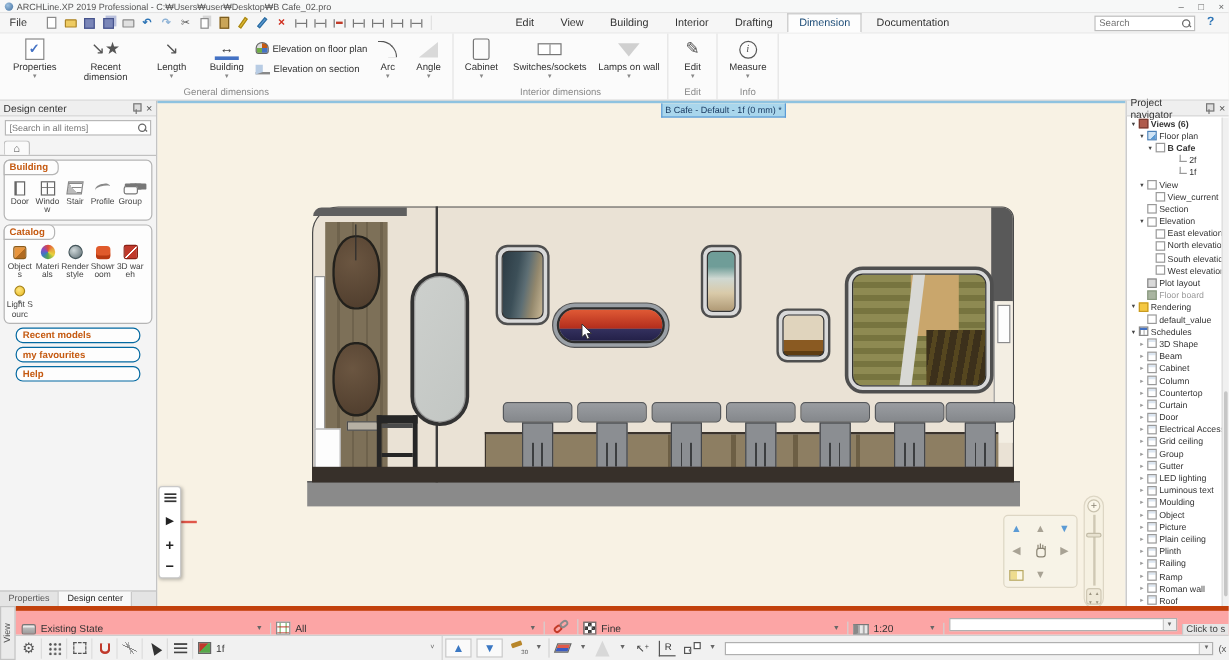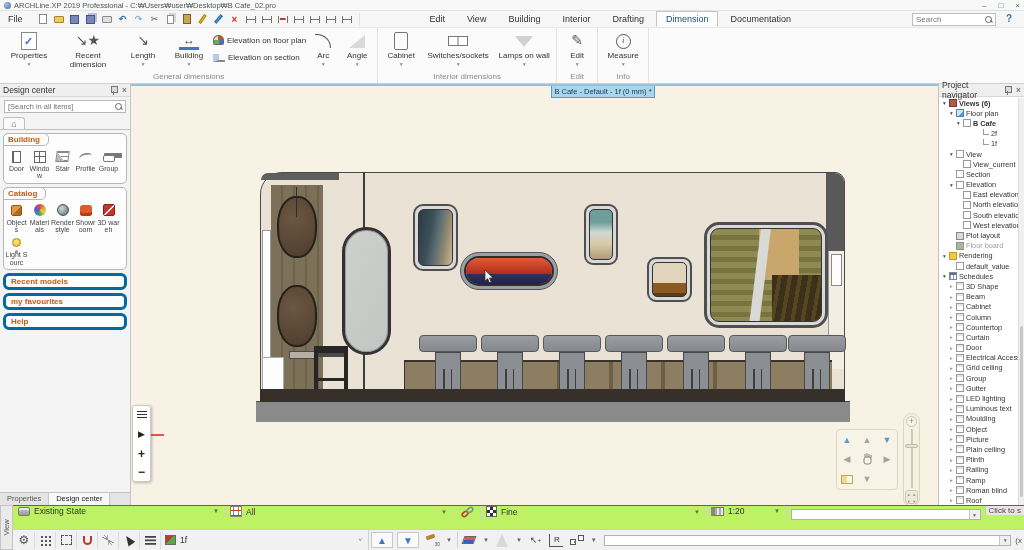--- a/index.html
+++ b/index.html
@@ -157,21 +157,21 @@
   .dc-window i{display:block;width:12px;height:12px;border:1px solid #666;background:linear-gradient(#666 1px,transparent 1px) 0 50%/100% 1px no-repeat,linear-gradient(90deg,#666 1px,transparent 1px) 50% 0/1px 100% no-repeat}
   .dc-stair i{display:block;width:13px;height:11px;background:linear-gradient(45deg,#bbb 40%,transparent 40%),repeating-linear-gradient(#888 0 1px,transparent 1px 4px);border:1px solid #888;transform:skewX(-8deg)}
   .dc-profile i{display:block;width:13px;height:8px;border-top:2px solid #888;border-radius:60% 40% 0 0;transform:rotate(-8deg)}
   .dc-group-ic i{display:block;width:12px;height:7px;border:1px solid #777;border-radius:2px;box-shadow:0 -3px 0 -1px #777,4px -3px 0 -1px #777,8px -3px 0 -1px #777;margin-top:3px}
   .dc-objects i{display:block;width:11px;height:11px;background:linear-gradient(135deg,#e8953d 55%,#b06a20 55%);border:1px solid #8a5a18;border-radius:2px}
   .dc-materials i{display:block;width:12px;height:12px;border-radius:50%;background:conic-gradient(#e04a3a,#e8a23d,#e8d23d,#57a84a,#3a7ac2,#8a4ac2,#e04a3a)}
   .dc-render i{display:block;width:12px;height:12px;border-radius:50%;background:radial-gradient(circle at 35% 35%,#cfd8da,#5a6a70);border:1px solid #44555a}
   .dc-showroom i{display:block;width:12px;height:11px;background:#e05a2b;border-radius:3px;box-shadow:inset 0 -3px 0 #b83a12}
   .dc-3dw i{display:block;width:12px;height:12px;background:linear-gradient(135deg,#c0392b 48%,#fff 48% 56%,#c0392b 56%);border:1px solid #8a2015;border-radius:2px}
   .dc-light i{display:block;width:9px;height:9px;border-radius:50%;background:radial-gradient(circle at 40% 35%,#ffe680,#e8b820);border:1px solid #a8851a;box-shadow:0 9px 0 -3px #999}
-  .dc-bar{margin:3px 3px 0;border:3px solid #0369a1;border-radius:6px;background:#fdfdfd;padding:1px 5px;font-size:8px;font-weight:bold;color:#c55a11}
+  .dc-bar{margin:3px 13px 0;border:1px solid #0369a1;border-radius:6px;background:#fdfdfd;padding:1px 5px;font-size:8px;font-weight:bold;color:#c55a11}
   #dc-tabs{position:absolute;left:0;bottom:0;width:100%;height:13px;display:flex;border-top:1px solid #c4c4c4;background:#e4e4e4}
   .dc-btab{padding:1px 7px;font-size:7.5px;color:#555;border-right:1px solid #c8c8c8}
   .dc-btab.active{background:#f8f8f8;color:#222}
 
   
   #pnav{position:absolute;left:938px;top:84px;width:86px;height:421px;background:#fff;border-left:1px solid #c0c0c0}
   #ptree{position:absolute;left:0;top:14px;right:6px;bottom:0;overflow:hidden}
   .trow{display:flex;align-items:center;height:10.2px;font-size:7.3px;color:#333;white-space:nowrap}
   .trow .b{font-weight:bold}
   .trow .g{color:#9a9a9a}
@@ -186,21 +186,21 @@
   .ic-plot{background:#d9d9d9;border-color:#888}
   .ic-mood{background:#a9b5a0;border-color:#8a9a80}
   .ic-folder{background:#f5c842;border-color:#c89a20}
   .ic-sched{background:#fff;background-image:linear-gradient(#4472c4 2px,transparent 2px),linear-gradient(90deg,#999 1px,transparent 1px);background-size:100% 100%,3px 3px;border-color:#888}
   .ic-schd{background:#fff;box-shadow:inset 0 2px 0 #dce6f1}
   .l0{padding-left:2px}.l1{padding-left:9px}.l2{padding-left:16px}.l3{padding-left:36px}
   #pscroll{position:absolute;right:0;top:14px;width:6px;bottom:0;background:#f0f0f0;border-left:1px solid #ddd}
   #pscroll .thumb{position:absolute;left:1px;right:1px;top:56%;height:42%;background:#c6c6c6;border-radius:2px}
 
   
-  #sbar1{position:absolute;left:0;top:505px;width:1024px;height:24px;background:#bef264;border-top:1px solid #c2410c;display:flex;align-items:flex-start}
+  #sbar1{position:absolute;left:0;top:505px;width:1024px;height:24px;background:#fca5a5;border-top:4px solid #c2410c;display:flex;align-items:flex-end}
   #sbar2{position:absolute;left:0;top:529px;width:1024px;height:21px;background:#f1f1f1;border-top:1px solid #cfcfcf;display:flex;align-items:center}
   #view-vtab{position:absolute;left:0;top:505px;width:13px;height:45px;background:#eaeaea;border:1px solid #c4c4c4;z-index:5;display:flex;align-items:center;justify-content:center}
   #view-vtab span{transform:rotate(-90deg);font-size:7.5px;color:#555;white-space:nowrap}
   .scombo{display:flex;align-items:center;gap:4px;padding:0 4px;border-right:1px solid #d2d2d2;position:relative;font-size:8.5px;color:#333}
   .scombo .car{margin-left:auto;font-size:6px;color:#666;padding-right:2px}
   .state-icon{width:12px;height:9px;background:linear-gradient(#c9c9c9,#9a9a9a);border:1px solid #777;border-radius:2px;box-shadow:inset 0 2px 0 #e8e8e8}
   .allplan-icon{width:12px;height:11px;background:#fff;border:1px solid #888;background-image:linear-gradient(#c0392b 1px,transparent 1px),linear-gradient(90deg,#57a84a 1px,transparent 1px);background-size:5px 5px;background-position:2px 3px}
   .checker-icon{width:11px;height:11px;border:1px solid #666;background-image:linear-gradient(45deg,#333 25%,transparent 25%,transparent 75%,#333 75%),linear-gradient(45deg,#333 25%,#fff 25%,#fff 75%,#333 75%);background-size:6px 6px;background-position:0 0,3px 3px}
   .scale-icon{width:13px;height:9px;border:1px solid #777;background:linear-gradient(90deg,#aaa 2px,transparent 2px) 0 0/4px 100%,#e8e8e8;border-left:4px solid #888}
   .sinput{flex:1;margin:3px 4px;background:#fff;border:1px solid #b0b0b0;display:flex;align-items:center}
@@ -877,21 +877,21 @@
 
         <div class="trow l1">
           <span class="tarrow c"></span>
           <span class="ticon ic-schd"></span>
           <span>Ramp</span>
         </div>
 
         <div class="trow l1">
           <span class="tarrow c"></span>
           <span class="ticon ic-schd"></span>
-          <span>Roman blind</span>
+          <span>Roman wall</span>
         </div>
 
         <div class="trow l1">
           <span class="tarrow c"></span>
           <span class="ticon ic-schd"></span>
           <span>Roof</span>
         </div>
       </div>
     <div id="pscroll">
         <div class="thumb"></div>

